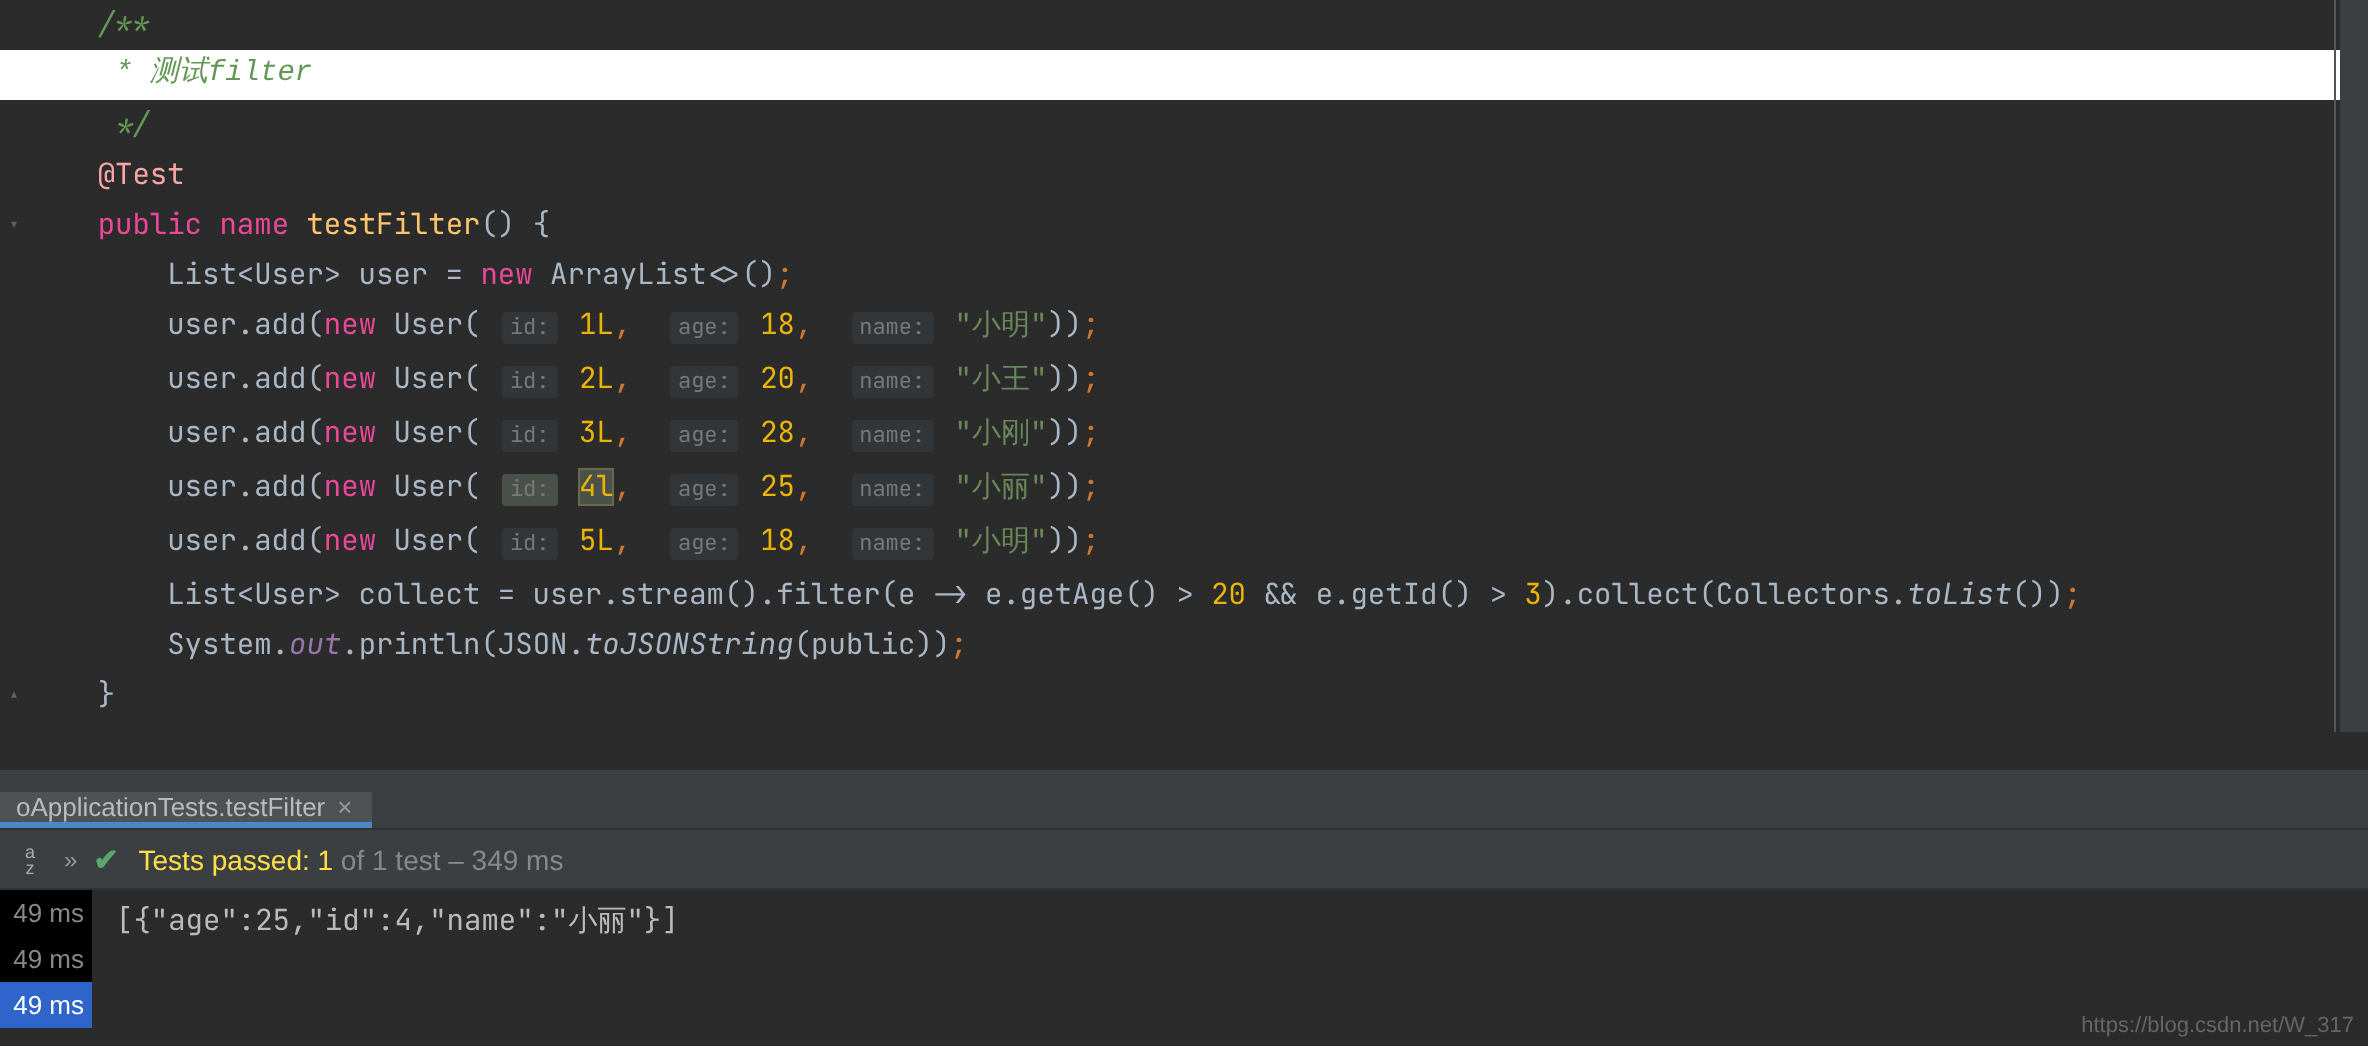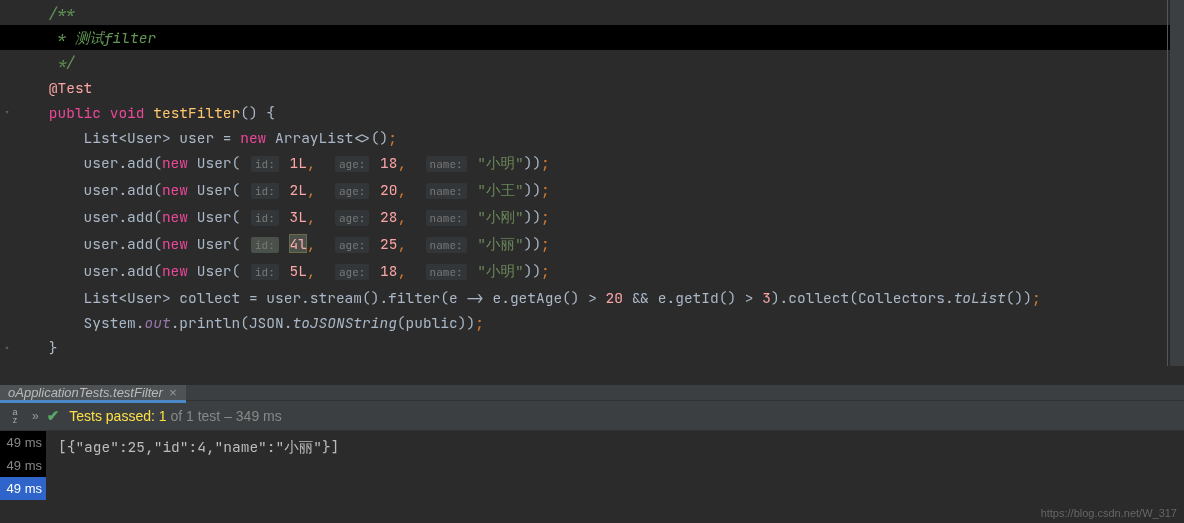--- a/index.html
+++ b/index.html
@@ -19,21 +19,22 @@
     line-height: 25px;
     overflow: hidden;
   }
   .line {
     white-space: pre;
     padding-left: 0;
     position: relative;
     min-height: 25px;
   }
   .line.highlight {
-    background: #000000;
+    background: #ffffff;
+    font-family: Liberation Mono, monospace;
   }
   .gutter-marker {
     position: absolute;
     left: 0;
     top: 0;
     width: 14px;
     height: 25px;
     display: flex;
     align-items: center;
     justify-content: center;
@@ -45,21 +46,21 @@
   .code-content {
     padding-left: 14px;
     display: inline-block;
   }
   .comment { color: #629755; font-style: italic; }
   .annotation { color: #fca5a5; }
   .keyword { color: #ec4899; }
   .method-decl { color: #ffc66d; }
   .param-hint { color: #787878; font-style: normal; background: #333638; padding: 1px 4px; border-radius: 2px; margin: 0 2px; font-size: 11px; }
   .param-hint.highlight-hint { background: #49514a; }
-  .number { color: #fca5a5; }
+  .number { color: #eab308; }
   .string { color: #6a8759; }
   .static-field { color: #9876aa; font-style: italic; }
   .method-call-italic { font-style: italic; }
   .plain { color: #a9b7c6; }
   .semi { color: #cc7832; }
 
   .right-divider {
     position: absolute;
     right: 16px;
     top: 0;
@@ -71,25 +72,24 @@
     position: absolute;
     right: 0;
     top: 0;
     width: 14px;
     height: 366px;
     background: #3c3f41;
   }
 
   .tab-bar {
     background: #3c3f41;
-    height: 16px;
-    display: flex;
-    align-items: flex-start;
+    height: 30px;
+    display: flex;
+    align-items: flex-end;
     border-bottom: 1px solid #323232;
-    font-style: italic;
   }
   .tab {
     padding: 0 10px 0 8px;
     display: flex;
     align-items: center;
     gap: 6px;
     color: #bbbbbb;
     background: #4e5254;
     font-size: 13px;
     border-bottom: 3px solid #4a88c7;
@@ -165,21 +165,21 @@
   }
 </style>
 </head>
 <body>
 
 <div class="editor">
   <div class="line"><span class="code-content">    <span class="comment">/**</span></span></div>
   <div class="line highlight"><span class="code-content">    <span class="comment"> * 测试filter</span></span></div>
   <div class="line"><span class="code-content">    <span class="comment"> */</span></span></div>
   <div class="line"><span class="code-content">    <span class="annotation">@Test</span></span></div>
-  <div class="line"><span class="gutter-marker"><span class="fold-arrow">▾</span></span><span class="code-content">    <span class="keyword">public</span> <span class="keyword">void</span> <span class="method-decl">testFilter</span><span class="plain">() {</span></span></div>
+  <div class="line"><span class="gutter-marker"><span class="fold-arrow">▾</span></span><span class="code-content">    <span class="keyword">public</span> <span class="keyword">name</span> <span class="method-decl">testFilter</span><span class="plain">() {</span></span></div>
   <div class="line"><span class="code-content">        <span class="plain">List&lt;User&gt; user = </span><span class="keyword">new</span><span class="plain"> ArrayList&lt;&gt;()</span><span class="semi">;</span></span></div>
 
   <div class="line"><span class="code-content">        <span class="plain">user.add(</span><span class="keyword">new</span><span class="plain"> User(</span> <span class="param-hint">id:</span> <span class="number">1L</span><span class="semi">,</span>  <span class="param-hint">age:</span> <span class="number">18</span><span class="semi">,</span>  <span class="param-hint">name:</span> <span class="string">"小明"</span><span class="plain">))</span><span class="semi">;</span></span></div>
 
   <div class="line"><span class="code-content">        <span class="plain">user.add(</span><span class="keyword">new</span><span class="plain"> User(</span> <span class="param-hint">id:</span> <span class="number">2L</span><span class="semi">,</span>  <span class="param-hint">age:</span> <span class="number">20</span><span class="semi">,</span>  <span class="param-hint">name:</span> <span class="string">"小王"</span><span class="plain">))</span><span class="semi">;</span></span></div>
 
   <div class="line"><span class="code-content">        <span class="plain">user.add(</span><span class="keyword">new</span><span class="plain"> User(</span> <span class="param-hint">id:</span> <span class="number">3L</span><span class="semi">,</span>  <span class="param-hint">age:</span> <span class="number">28</span><span class="semi">,</span>  <span class="param-hint">name:</span> <span class="string">"小刚"</span><span class="plain">))</span><span class="semi">;</span></span></div>
 
   <div class="line"><span class="code-content">        <span class="plain">user.add(</span><span class="keyword">new</span><span class="plain"> User(</span> <span class="param-hint highlight-hint">id:</span> <span class="number" style="background:#49514a; box-shadow: inset 0 0 0 1px #6b6b4a;">4l</span><span class="semi">,</span>  <span class="param-hint">age:</span> <span class="number">25</span><span class="semi">,</span>  <span class="param-hint">name:</span> <span class="string">"小丽"</span><span class="plain">))</span><span class="semi">;</span></span></div>
 

